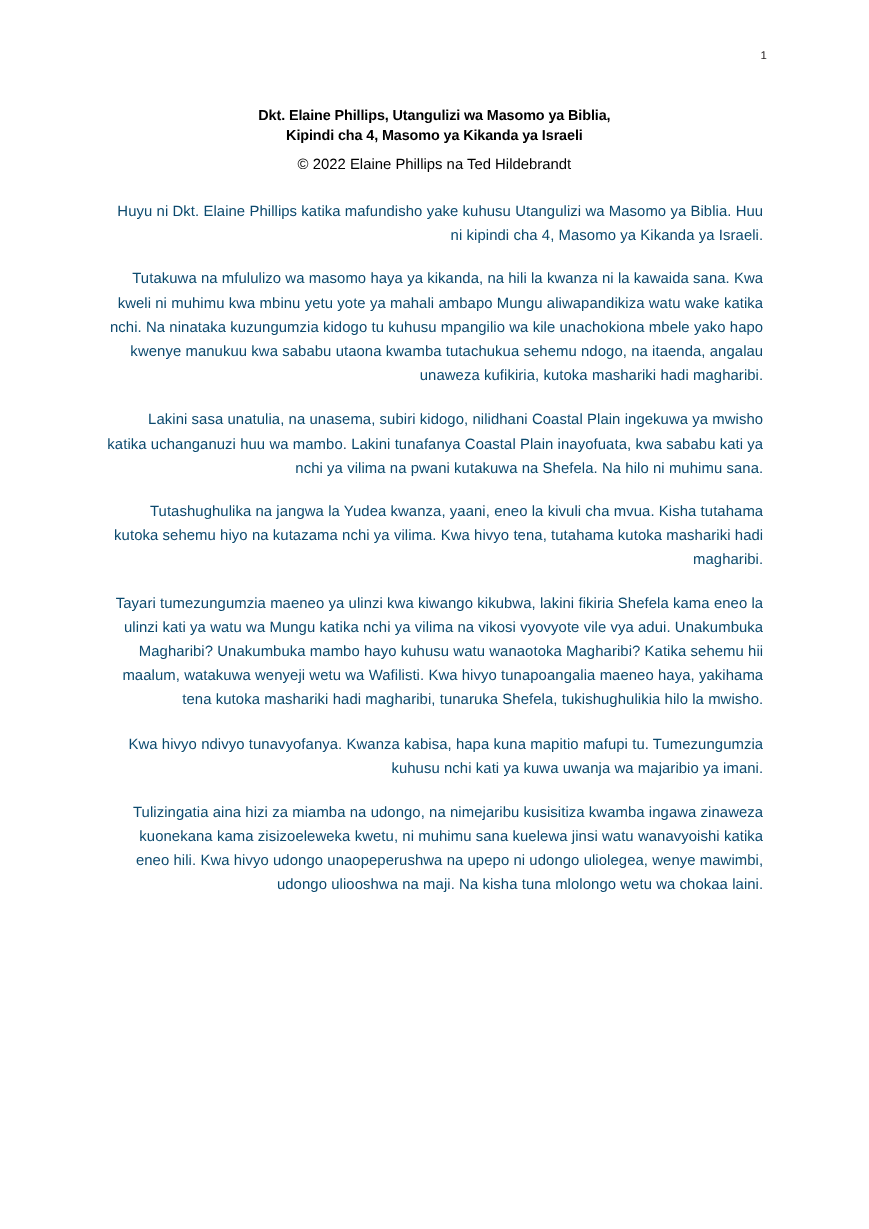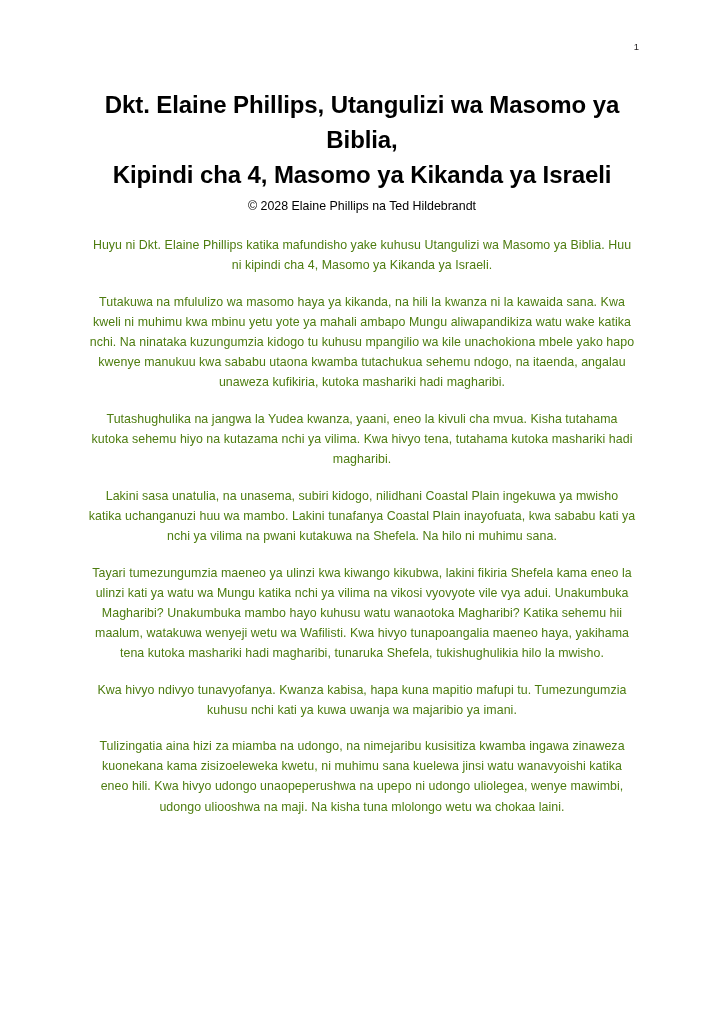--- a/index.html
+++ b/index.html
@@ -28,44 +28,44 @@
     line-height: 1;
   }
   .content {
     position: absolute;
     left: 88px;
     right: 88px;
     top: 88px;
   }
   .doc-title {
     text-align: center;
-    font-size: 24px;
+    font-size: 12px;
     font-weight: bold;
     line-height: 1.45;
     letter-spacing: -0.1px;
     margin: 0;
     color: #000;
   }
   .doc-title .line2 {
     display: block;
     text-align: center;
   }
   .copyright {
     text-align: center;
     font-size: 12.4px;
     margin-top: 7px;
     margin-bottom: 0;
     color: #000;
   }
   .body-text p {
     font-size: 12.4px;
     line-height: 1.62;
-    text-align: center;
+    text-align: right;
     margin: 0 0 16.5px 0;
-    color: #4d7c0f;
+    color: #0c4a6e;
     letter-spacing: 0.005em;
   }
   .body-text {
     margin-top: 22px;
   }
   .body-text p:last-child {
     margin-bottom: 0;
   }
 </style>
 </head>
@@ -75,27 +75,27 @@
 
   <div class="page-number">1</div>
 
   <div class="content">
 
     <h1 class="doc-title">
       <span class="line1">Dkt. Elaine Phillips, Utangulizi wa Masomo ya Biblia,</span>
       <span class="line2">Kipindi cha 4, Masomo ya Kikanda ya Israeli</span>
     </h1>
 
-    <div class="copyright">© 2028 Elaine Phillips na Ted Hildebrandt</div>
+    <div class="copyright">© 2022 Elaine Phillips na Ted Hildebrandt</div>
 
     <div class="body-text">
       <p>Huyu ni Dkt. Elaine Phillips katika mafundisho yake kuhusu Utangulizi wa Masomo ya Biblia. Huu ni kipindi cha 4, Masomo ya Kikanda ya Israeli.</p>
       <p>Tutakuwa na mfululizo wa masomo haya ya kikanda, na hili la kwanza ni la kawaida sana. Kwa kweli ni muhimu kwa mbinu yetu yote ya mahali ambapo Mungu aliwapandikiza watu wake katika nchi. Na ninataka kuzungumzia kidogo tu kuhusu mpangilio wa kile unachokiona mbele yako hapo kwenye manukuu kwa sababu utaona kwamba tutachukua sehemu ndogo, na itaenda, angalau unaweza kufikiria, kutoka mashariki hadi magharibi.</p>
+      <p>Lakini sasa unatulia, na unasema, subiri kidogo, nilidhani Coastal Plain ingekuwa ya mwisho katika uchanganuzi huu wa mambo. Lakini tunafanya Coastal Plain inayofuata, kwa sababu kati ya nchi ya vilima na pwani kutakuwa na Shefela. Na hilo ni muhimu sana.</p>
       <p>Tutashughulika na jangwa la Yudea kwanza, yaani, eneo la kivuli cha mvua. Kisha tutahama kutoka sehemu hiyo na kutazama nchi ya vilima. Kwa hivyo tena, tutahama kutoka mashariki hadi magharibi.</p>
-      <p>Lakini sasa unatulia, na unasema, subiri kidogo, nilidhani Coastal Plain ingekuwa ya mwisho katika uchanganuzi huu wa mambo. Lakini tunafanya Coastal Plain inayofuata, kwa sababu kati ya nchi ya vilima na pwani kutakuwa na Shefela. Na hilo ni muhimu sana.</p>
       <p>Tayari tumezungumzia maeneo ya ulinzi kwa kiwango kikubwa, lakini fikiria Shefela kama eneo la ulinzi kati ya watu wa Mungu katika nchi ya vilima na vikosi vyovyote vile vya adui. Unakumbuka Magharibi? Unakumbuka mambo hayo kuhusu watu wanaotoka Magharibi? Katika sehemu hii maalum, watakuwa wenyeji wetu wa Wafilisti. Kwa hivyo tunapoangalia maeneo haya, yakihama tena kutoka mashariki hadi magharibi, tunaruka Shefela, tukishughulikia hilo la mwisho.</p>
       <p>Kwa hivyo ndivyo tunavyofanya. Kwanza kabisa, hapa kuna mapitio mafupi tu. Tumezungumzia kuhusu nchi kati ya kuwa uwanja wa majaribio ya imani.</p>
       <p>Tulizingatia aina hizi za miamba na udongo, na nimejaribu kusisitiza kwamba ingawa zinaweza kuonekana kama zisizoeleweka kwetu, ni muhimu sana kuelewa jinsi watu wanavyoishi katika eneo hili. Kwa hivyo udongo unaopeperushwa na upepo ni udongo uliolegea, wenye mawimbi, udongo uliooshwa na maji. Na kisha tuna mlolongo wetu wa chokaa laini.</p>
     </div>
 
   </div>
 
 </div>
 
 </body></html>

